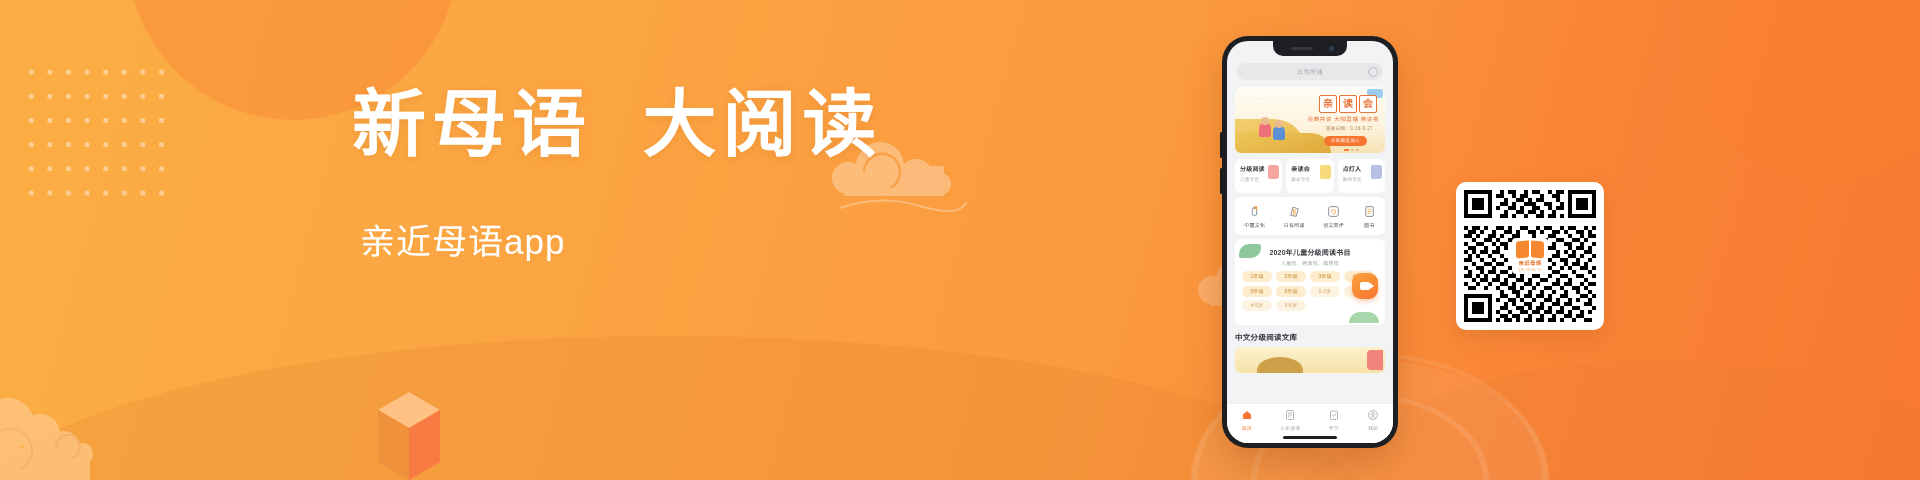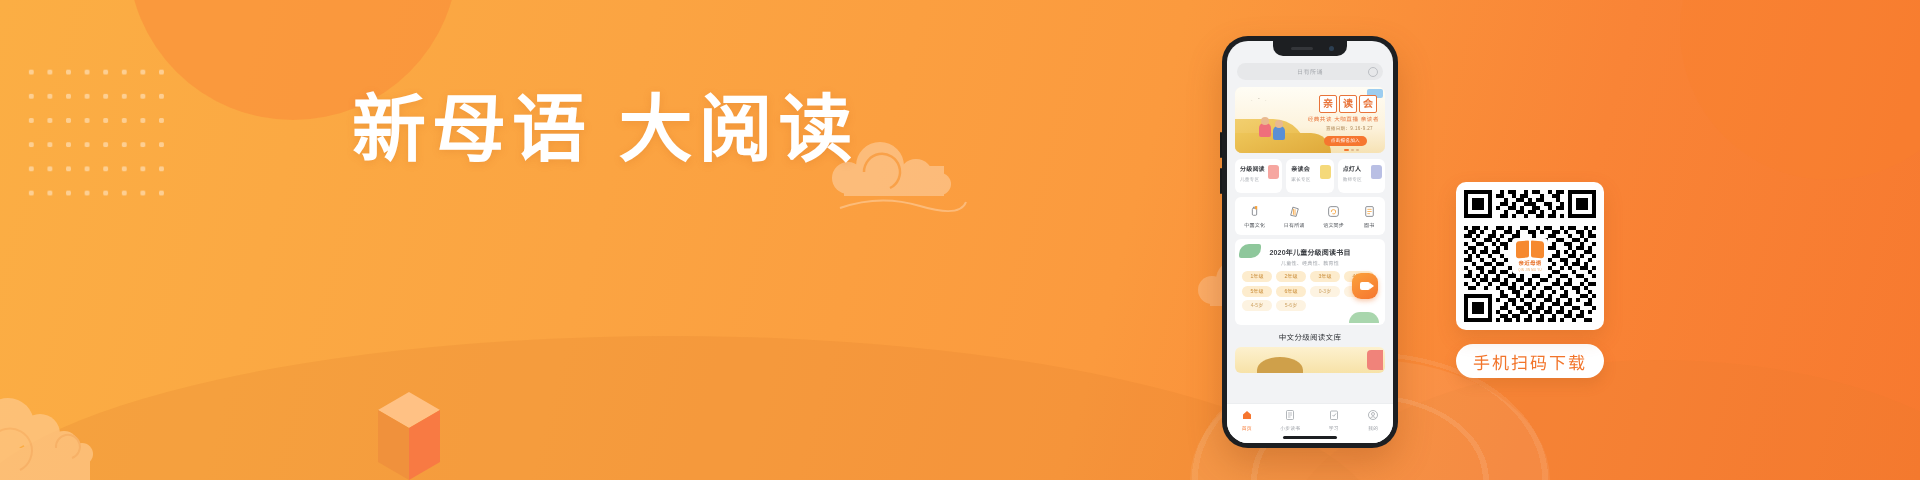--- a/index.html
+++ b/index.html
@@ -59,21 +59,21 @@
         rgba(255,255,255,0) 60% 100%);
   }
   .ring-glow{
     left:1190px;bottom:-120px;width:360px;height:240px;border-radius:50%;
     background:rgba(255,255,255,.07);
   }
 
   
   .copy{position:absolute;left:352px;top:92px;width:660px;color:#fff;}
   .headline{
-    font-family:Liberation Sans, sans-serif;
+    font-family:Liberation Mono, monospace;
     font-size:74px;line-height:1.04;font-weight:700;letter-spacing:6px;
     margin:0;white-space:nowrap;
     text-shadow:0 2px 8px rgba(190,90,20,.18);
   }
   .subtitle{
     margin:52px 0 0 8px;font-size:35px;letter-spacing:1px;font-weight:400;line-height:1.2;
   }
   .tagline{
     margin:26px 0 0 8px;font-size:25px;letter-spacing:.5px;font-weight:400;
     color:rgba(255,255,255,.96);line-height:1.3;white-space:nowrap;
@@ -182,21 +182,21 @@
   .chip.sm{background:#fdf3e1;color:#cfa668;}
   .playbtn{
     position:absolute;right:7px;top:34px;width:26px;height:26px;border-radius:9px;
     background:linear-gradient(150deg,#fba13c,#f6762f);display:flex;align-items:center;justify-content:center;
     box-shadow:0 2px 5px rgba(240,120,45,.4);
   }
   .playbtn b{display:block;width:10px;height:8px;background:#fff;border-radius:2px;position:relative;}
   .playbtn b:after{content:"";position:absolute;right:-4px;top:1px;border-left:4px solid #fff;border-top:3px solid transparent;border-bottom:3px solid transparent;}
 
   .libsec{position:absolute;top:290px;left:8px;right:8px;}
-  .libtitle{font-size:7.5px;color:#2f3237;font-weight:400;letter-spacing:.3px;text-align:center;}
+  .libtitle{font-size:7.5px;color:#2f3237;font-weight:700;letter-spacing:.3px;}
   .libcard{margin-top:5px;height:26px;background:linear-gradient(180deg,#fdf1cf,#f7e2a8);border-radius:6px;position:relative;overflow:hidden;}
   .libcard i{position:absolute;left:22px;bottom:-10px;width:46px;height:26px;background:#cfa04a;border-radius:50% 50% 0 0;}
   .libcard u{position:absolute;right:2px;top:3px;width:16px;height:20px;background:#f0837a;border-radius:4px 0 0 4px;}
 
   .tabbar{
     position:absolute;bottom:0;left:0;right:0;height:40px;background:#fff;
     display:flex;align-items:flex-start;justify-content:space-around;padding-top:5px;box-sizing:border-box;
     border-top:.5px solid #eceef0;
   }
   .tab{display:flex;flex-direction:column;align-items:center;gap:3px;}
@@ -280,20 +280,21 @@
   </svg>
 
   <svg class="deco cube" viewBox="0 0 62 96">
     <polygon points="0,26 31,8 62,26 31,44" fill="#ffc184"></polygon>
     <polygon points="0,26 31,44 31,96 0,78" fill="#f0913c"></polygon>
     <polygon points="62,26 31,44 31,96 62,78" fill="#f87a43"></polygon>
   </svg>
 
   <div class="copy">
     <h1 class="headline">新母语 大阅读</h1>
+    <div class="subtitle">亲近母语app</div>
   </div>
 
   <div class="phone">
     <div class="screen">
       <div class="notch">
           <i></i>
           <b></b>
         </div>
 
       <div class="searchbar">
@@ -707,16 +708,15 @@
       </svg>
       <div class="qrlogo">
         <div class="bk">
             <i class="l"></i>
             <i class="r"></i>
           </div>
         <div class="nm">亲近母语</div>
         <div class="en">QIN JIN MU YU</div>
       </div>
     </div>
-    <div class="dlbtn">手机扫码下载</div>
   </div>
 
 </div>
 
 </body></html>

